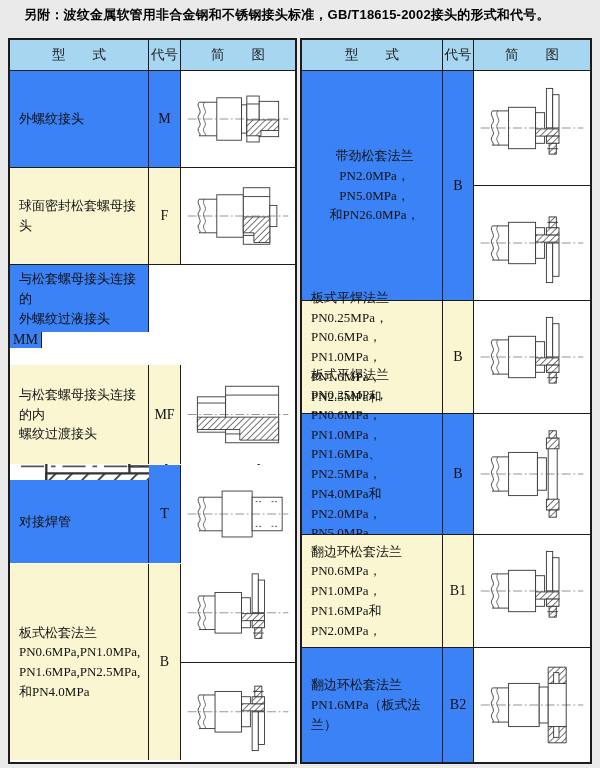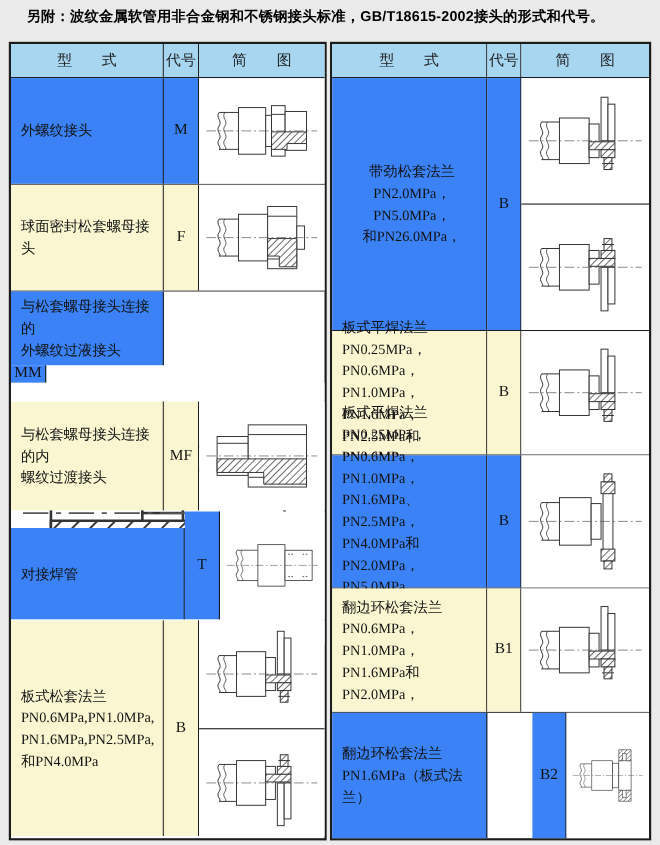--- a/index.html
+++ b/index.html
@@ -139,21 +139,21 @@
               <rect x="46" y="18" width="60" height="64" fill="#fff" stroke="#333" stroke-width="1"></rect>
               <line x1="46" y1="28" x2="106" y2="28" stroke="#333" stroke-width="1"></line>
               <line x1="46" y1="72" x2="106" y2="72" stroke="#333" stroke-width="1"></line>
               <polygon points="14,53 106,53 106,79 62,79 62,67 14,67" fill="url(#hatch)" stroke="#333" stroke-width="1"></polygon>
               <line x1="3" y1="50" x2="117" y2="50" stroke="#555" stroke-width="0.7" stroke-dasharray="10 3 2 3"></line>
             </svg>
           </div>
         </div>
       </div>
       <div class="trow" style="height: 99px;">
-        <div class="cell type" style="width: 158px; margin-top: 15px;">
+        <div class="cell type" style="width: 139px; margin-top: 15px;">
           <div class="">对接焊管</div>
         </div>
         <div class="cell code" style="width: 32px;">T</div>
         <div class="cell diag">
           <div class="subdiag">
             <svg viewBox="0 0 120 100" preserveAspectRatio="xMidYMid meet">
               <path d="M42,31 L16,31 C12,36 20,40 16,45 C12,50 20,54 16,59 C12,64 20,68 16,69 L42,69" fill="#fff" stroke="#333" stroke-width="1"></path>
   <path d="M22,31 C18,36 26,40 22,45 C18,50 26,54 22,59 C18,64 26,68 22,69" fill="none" stroke="#333" stroke-width="0.8"></path>
               <rect x="42" y="24" width="34" height="52" fill="#fff" stroke="#333" stroke-width="1"></rect>
               <rect x="76" y="31" width="34" height="38" fill="#fff" stroke="#333" stroke-width="1"></rect>
@@ -330,21 +330,21 @@
               <line x1="3" y1="50" x2="117" y2="50" stroke="#555" stroke-width="0.7" stroke-dasharray="10 3 2 3"></line>
             </svg>
           </div>
         </div>
       </div>
       <div class="trow" style="height: 114px;">
         <div class="cell type" style="width: 141px;">
           <div class="">翻边环松套法兰</div>
           <div class="">PN1.6MPa（板式法兰）</div>
         </div>
-        <div class="cell code" style="width: 31px; margin-left: 41px;">B2</div>
+        <div class="cell code" style="width: 31px;">B2</div>
         <div class="cell diag">
           <div class="subdiag">
             <svg viewBox="0 0 120 100" preserveAspectRatio="xMidYMid meet">
               <path d="M34,31 L16,31 C12,36 20,40 16,45 C12,50 20,54 16,59 C12,64 20,68 16,69 L34,69" fill="#fff" stroke="#333" stroke-width="1"></path>
   <path d="M22,31 C18,36 26,40 22,45 C18,50 26,54 22,59 C18,64 26,68 22,69" fill="none" stroke="#333" stroke-width="0.8"></path>
               <rect x="34" y="26" width="34" height="48" fill="#fff" stroke="#333" stroke-width="1"></rect>
               <rect x="68" y="30" width="10" height="40" fill="#fff" stroke="#333" stroke-width="1"></rect>
               <rect x="78" y="26" width="20" height="48" fill="#fff" stroke="#333" stroke-width="1"></rect>
               <polygon points="78,8 98,8 98,26 90,26 90,14 84,14 84,26 78,26" fill="url(#hatch)" stroke="#333" stroke-width="1"></polygon>
               <polygon points="78,74 84,74 84,86 90,86 90,74 98,74 98,92 78,92" fill="url(#hatch)" stroke="#333" stroke-width="1"></polygon>

